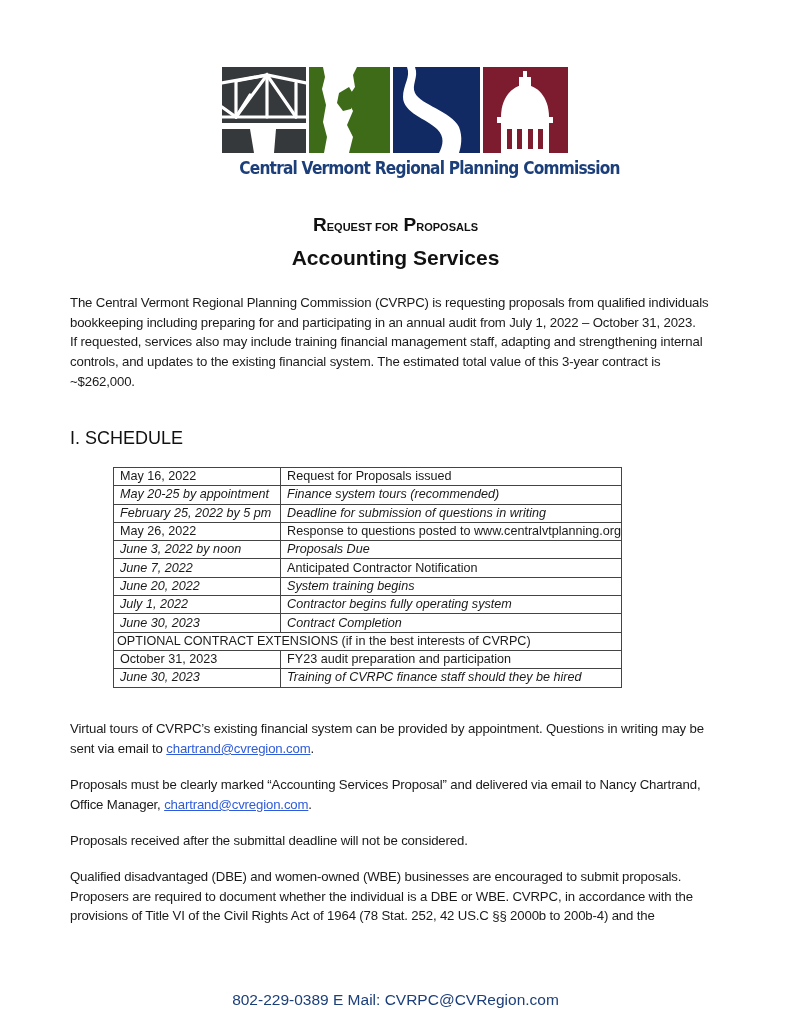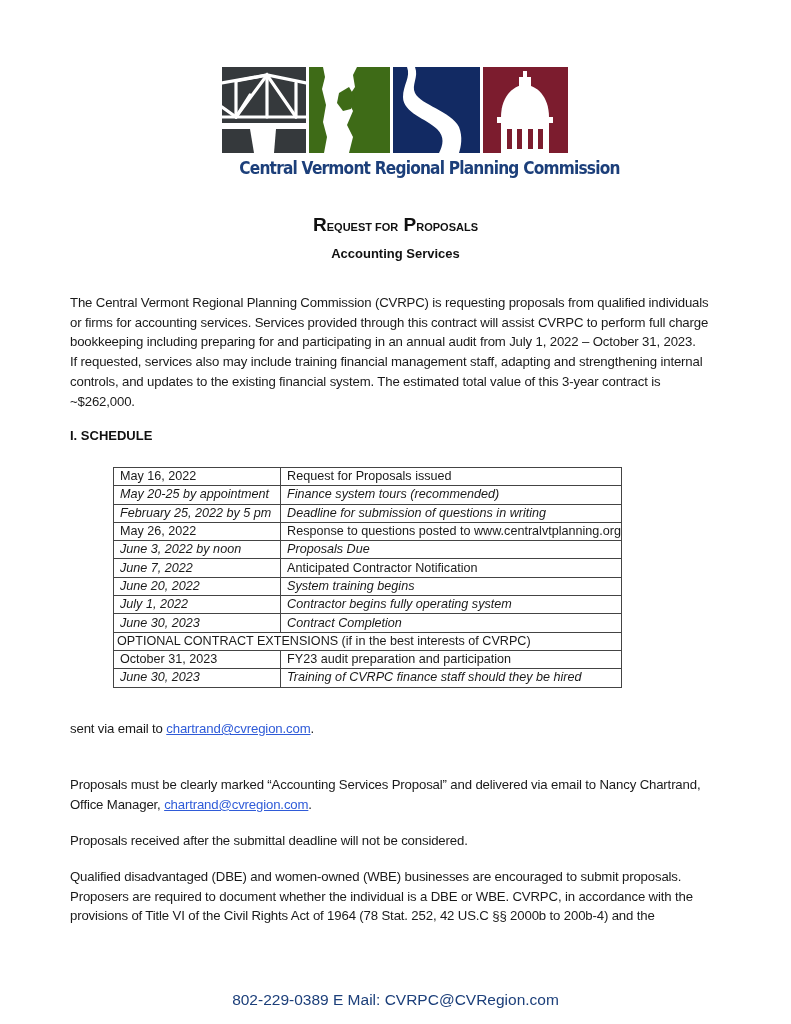--- a/index.html
+++ b/index.html
@@ -54,41 +54,41 @@
     .title1 {
       top: 214px;
       font-size: 19px;
       letter-spacing: 0px;
     }
     .title1 .sc {
       font-size: 11px;
     }
     .title2 {
       top: 246px;
-      font-size: 13px;
+      font-size: 21px;
     }
     .para {
       position: absolute;
       left: 70px;
       width: 660px;
       font-size: 13.2px;
       line-height: 19.7px;
       color: #1a1a1a;
       letter-spacing: -0.15px;
     }
     .para .line {
       display: block;
       white-space: nowrap;
     }
     .section-heading {
       position: absolute;
       left: 70px;
       top: 428px;
-      font-size: 13px;
-      font-weight: bold;
+      font-size: 18px;
+      font-weight: normal;
       color: #111;
     }
     table.schedule {
       position: absolute;
       left: 113px;
       top: 467px;
       width: 509px;
       border-collapse: collapse;
       font-size: 12.6px;
       color: #1a1a1a;
@@ -180,21 +180,20 @@
 <div class="logo-name">Central Vermont Regional Planning Commission</div>
 
 <div class="title title1">
   <span>R</span><span class="sc">EQUEST FOR</span>
   <span>P</span><span class="sc">ROPOSALS</span>
 </div>
 <div class="title title2">Accounting Services</div>
 
 <div class="para" style="top:293px;">
   <span class="line">The Central Vermont Regional Planning Commission (CVRPC) is requesting proposals from qualified individuals</span>
-  <span class="line">or firms for accounting services.  Services provided through this contract will assist CVRPC to perform full charge</span>
   <span class="line">bookkeeping including preparing for and participating in an annual audit from July 1, 2022 – October 31, 2023.</span>
   <span class="line">If requested, services also may include training financial management staff, adapting and strengthening internal</span>
   <span class="line">controls, and updates to the existing financial system.  The estimated total value of this 3-year contract is</span>
   <span class="line">~$262,000.</span>
 </div>
 
 <div class="section-heading">I.  SCHEDULE</div>
 
 <table class="schedule">
   <tbody>
@@ -242,20 +241,21 @@
     <td>FY23 audit preparation and participation</td>
   </tr>
   <tr>
     <td class="c1 it">June 30, 2023</td>
     <td class="it">Training of CVRPC finance staff should they be hired</td>
   </tr>
 </tbody>
   </table>
 
 <div class="para" style="top:719px;">
+  <span class="line">Virtual tours of CVRPC’s existing financial system can be provided by appointment.  Questions in writing may be</span>
   <span class="line"><span>sent via email to </span><a class="email" href="#">chartrand@cvregion.com</a><span>.</span></span>
 </div>
 
 <div class="para" style="top:775px;">
   <span class="line">Proposals must be clearly marked “Accounting Services Proposal” and delivered via email to Nancy Chartrand,</span>
   <span class="line"><span>Office Manager, </span><a class="email" href="#">chartrand@cvregion.com</a><span>.</span></span>
 </div>
 
 <div class="para" style="top:831px;">
   <span class="line">Proposals received after the submittal deadline will not be considered.</span>

